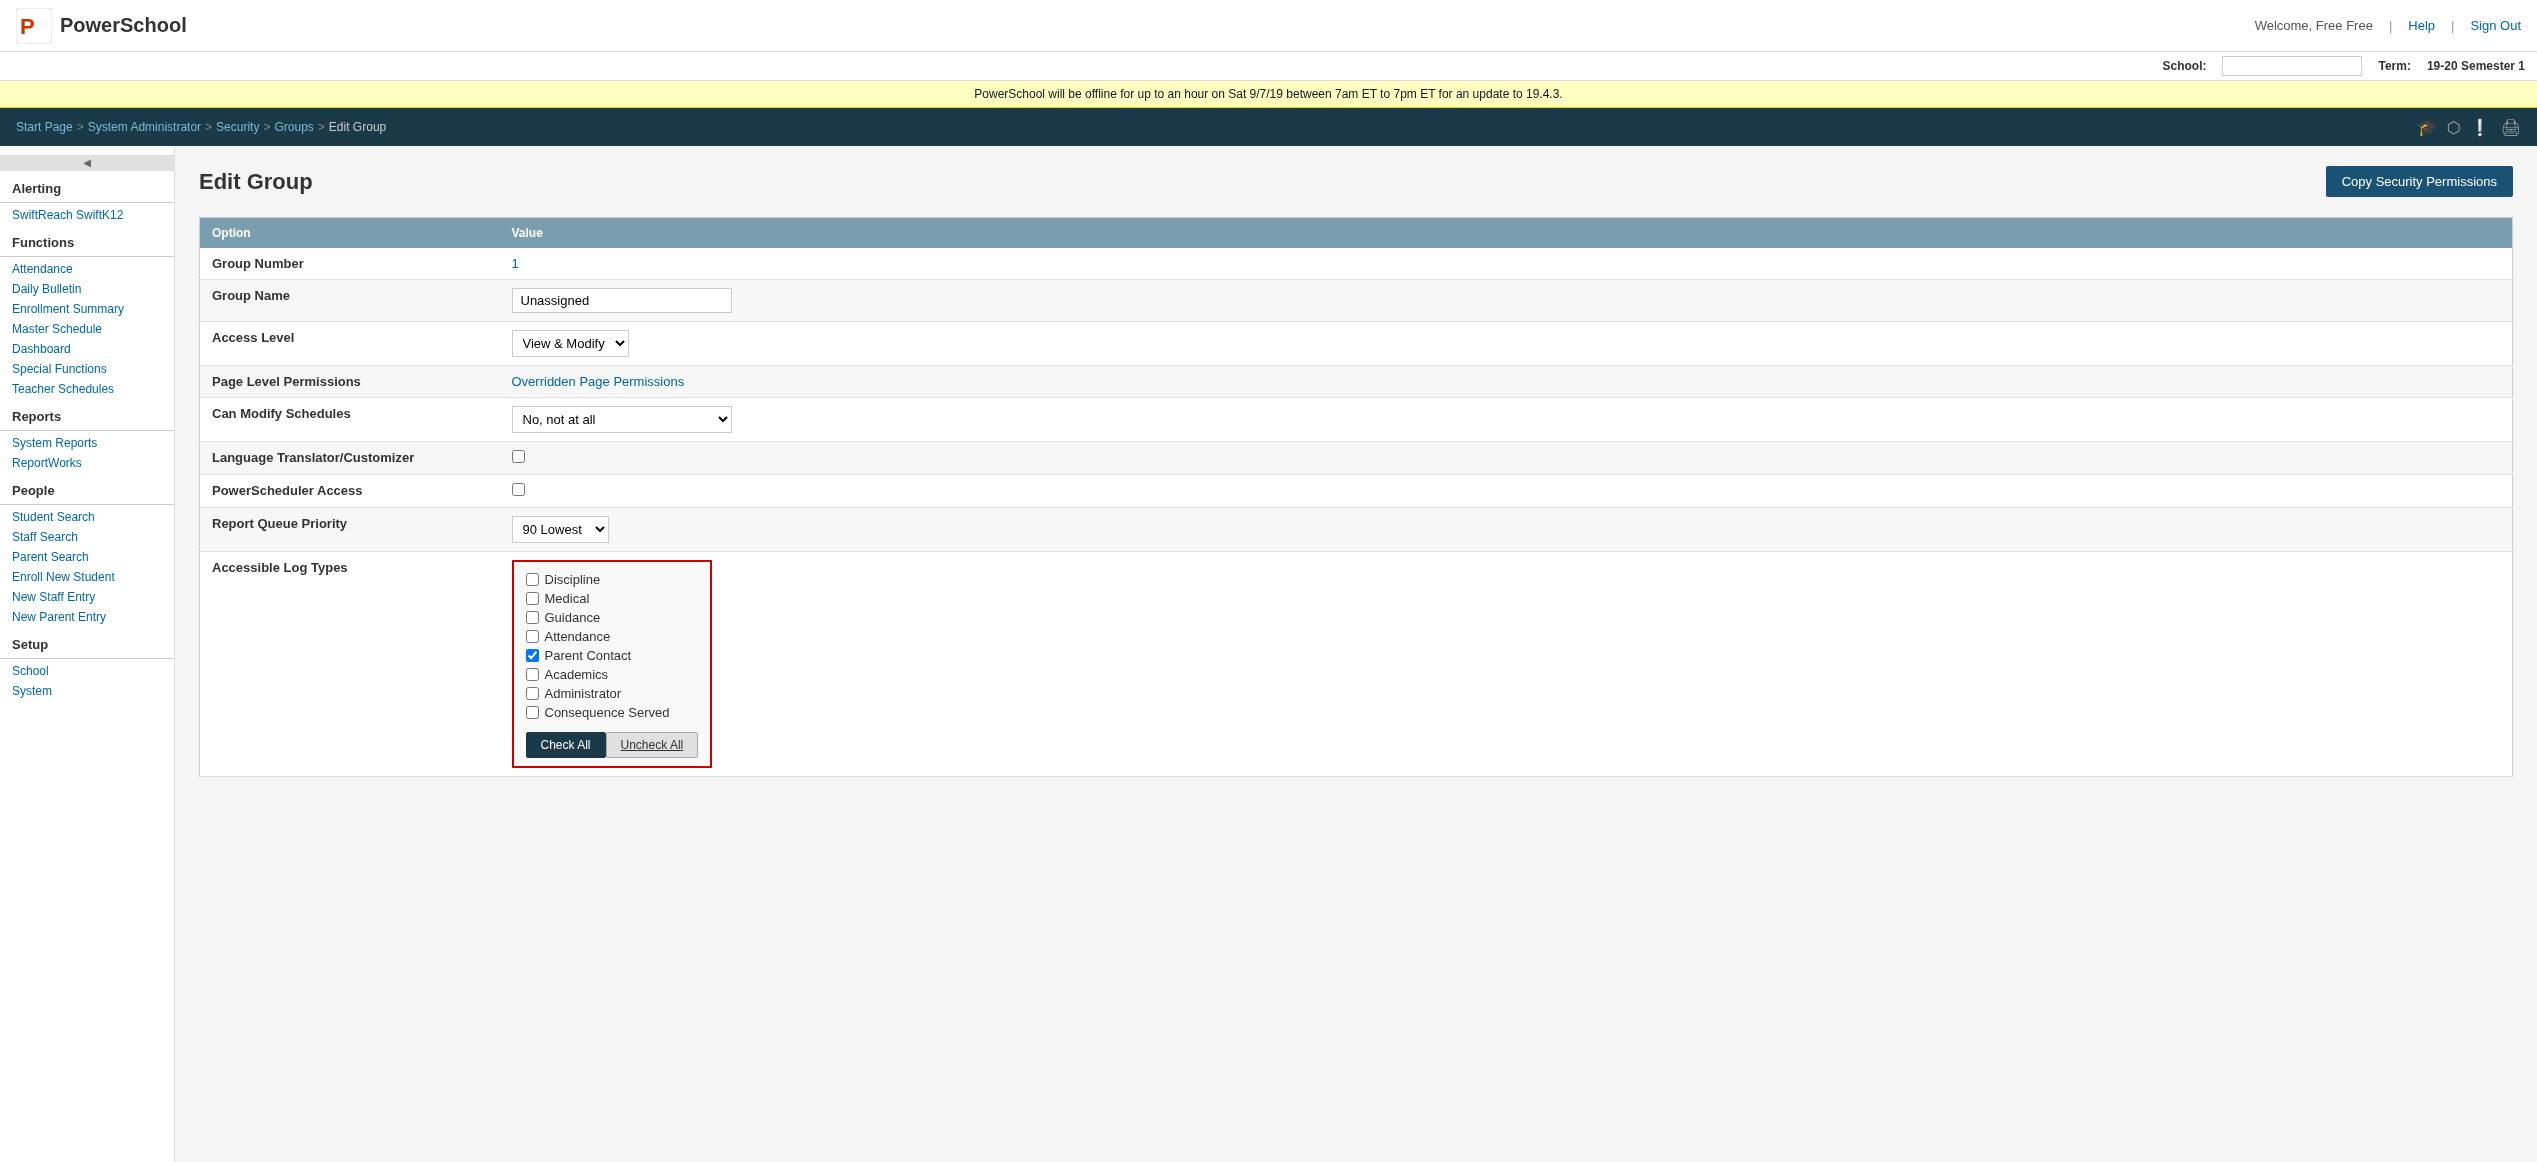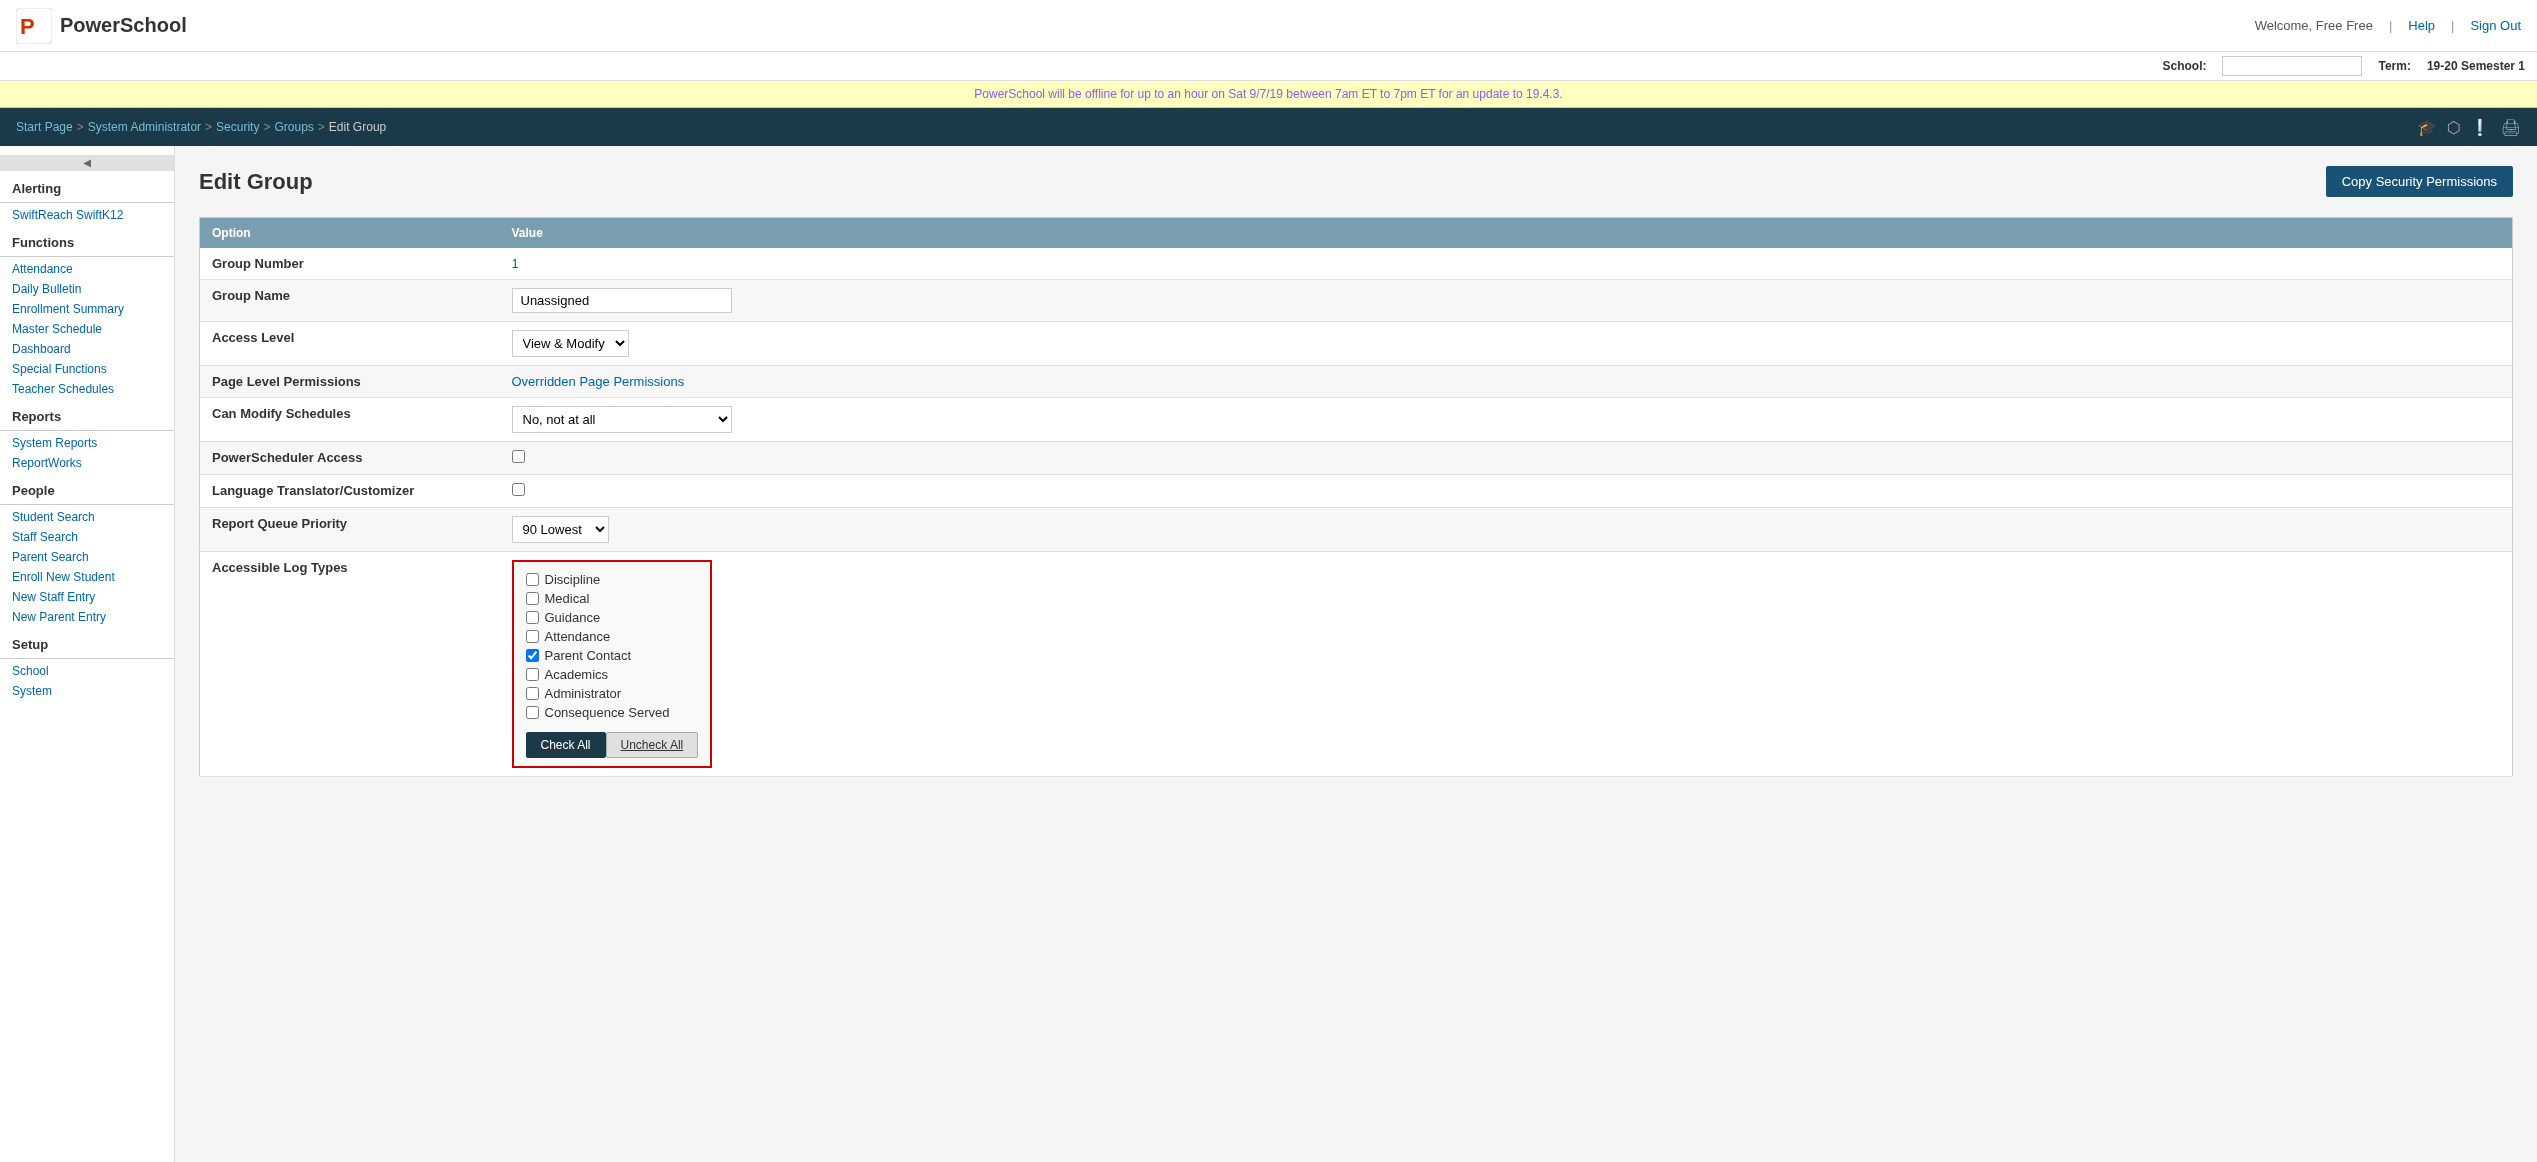--- a/index.html
+++ b/index.html
@@ -57,21 +57,21 @@
       font-size: 12px;
       width: 160px;
     }
 
     
     .announcement-bar {
       background: #ffffc0;
       text-align: center;
       padding: 6px 16px;
       font-size: 12px;
-      color: #8b5cf6;
+      color: #0f172a;
       border-bottom: 1px solid #e0e000;
     }
 
     
     .breadcrumb-bar {
       background: #1a3a4a;
       padding: 6px 16px;
       display: flex;
       align-items: center;
       justify-content: space-between;
@@ -414,26 +414,26 @@
           <td>
             <select class="select-input" style="width:220px;">
               <option>No, not at all</option>
               <option>Yes</option>
               <option>Limited</option>
             </select>
           </td>
         </tr>
 
         <tr>
+          <td>Language Translator/Customizer</td>
+          <td><input type="checkbox" class="checkbox-plain" style=""></td>
+        </tr>
+
+        <tr>
           <td>PowerScheduler Access</td>
-          <td><input type="checkbox" class="checkbox-plain" style=""></td>
-        </tr>
-
-        <tr>
-          <td>Language Translator/Customizer</td>
           <td><input type="checkbox" class="checkbox-plain" style=""></td>
         </tr>
 
         <tr>
           <td>Report Queue Priority</td>
           <td>
             <select class="select-input">
               <option>90 Lowest</option>
               <option>80</option>
               <option>70</option>

